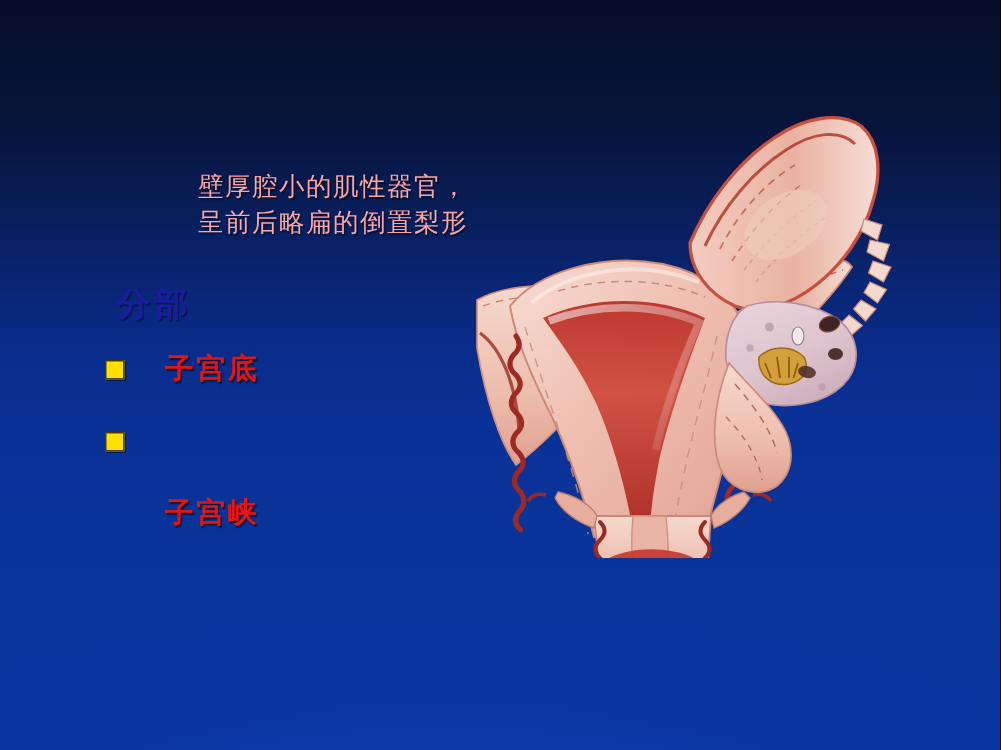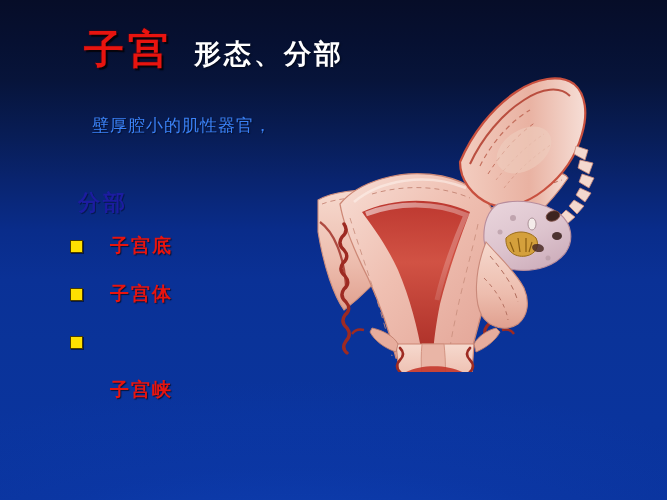--- a/index.html
+++ b/index.html
@@ -88,24 +88,25 @@
 
   
   #desc-block {
     position: absolute;
     left: 92px;
     top: 113px;
     line-height: 1.42;
   }
   .desc-line {
     font-size: 17px;
-    color: #3b82f6;
+    color: #fca5a5;
     letter-spacing: 1px;
     white-space: nowrap;
     text-shadow: 1px 1px 1px rgba(0,0,0,0.45);
+    margin-left: 40px;
   }
 
   
   #section-heading {
     position: absolute;
     left: 78px;
     top: 188px;
     font-size: 22px;
     font-weight: bold;
     color: #1c1ca0;
@@ -155,42 +156,35 @@
     width: 300px;
     height: 300px;
   }
   #figure-wrap svg { display: block; width: 300px; height: 300px; }
 </style>
 </head>
 <body>
 
 <div id="slide">
 
-  <div class="layer" id="title-block">
-    <span id="title-main">子宫</span>
-    <span id="title-sub">形态、分部</span>
-  </div>
 
   <div class="layer" id="desc-block">
     <div class="desc-line">壁厚腔小的肌性器官，</div>
+    <div class="desc-line">呈前后略扁的倒置梨形</div>
   </div>
 
   <div class="layer" id="section-heading">分部</div>
 
   <div class="layer" id="bullet-list">
 
     <div class="bullet-row">
       <span class="bullet-marker"></span>
       <span class="bullet-label">子宫底</span>
     </div>
 
-    <div class="bullet-row">
-      <span class="bullet-marker"></span>
-      <span class="bullet-label">子宫体</span>
-    </div>
 
     <div class="bullet-row">
       <span class="bullet-marker"></span>
     </div>
 
     <div class="bullet-row no-marker">
       <span class="bullet-marker hidden"></span>
       <span class="bullet-label">子宫峡</span>
     </div>
 

